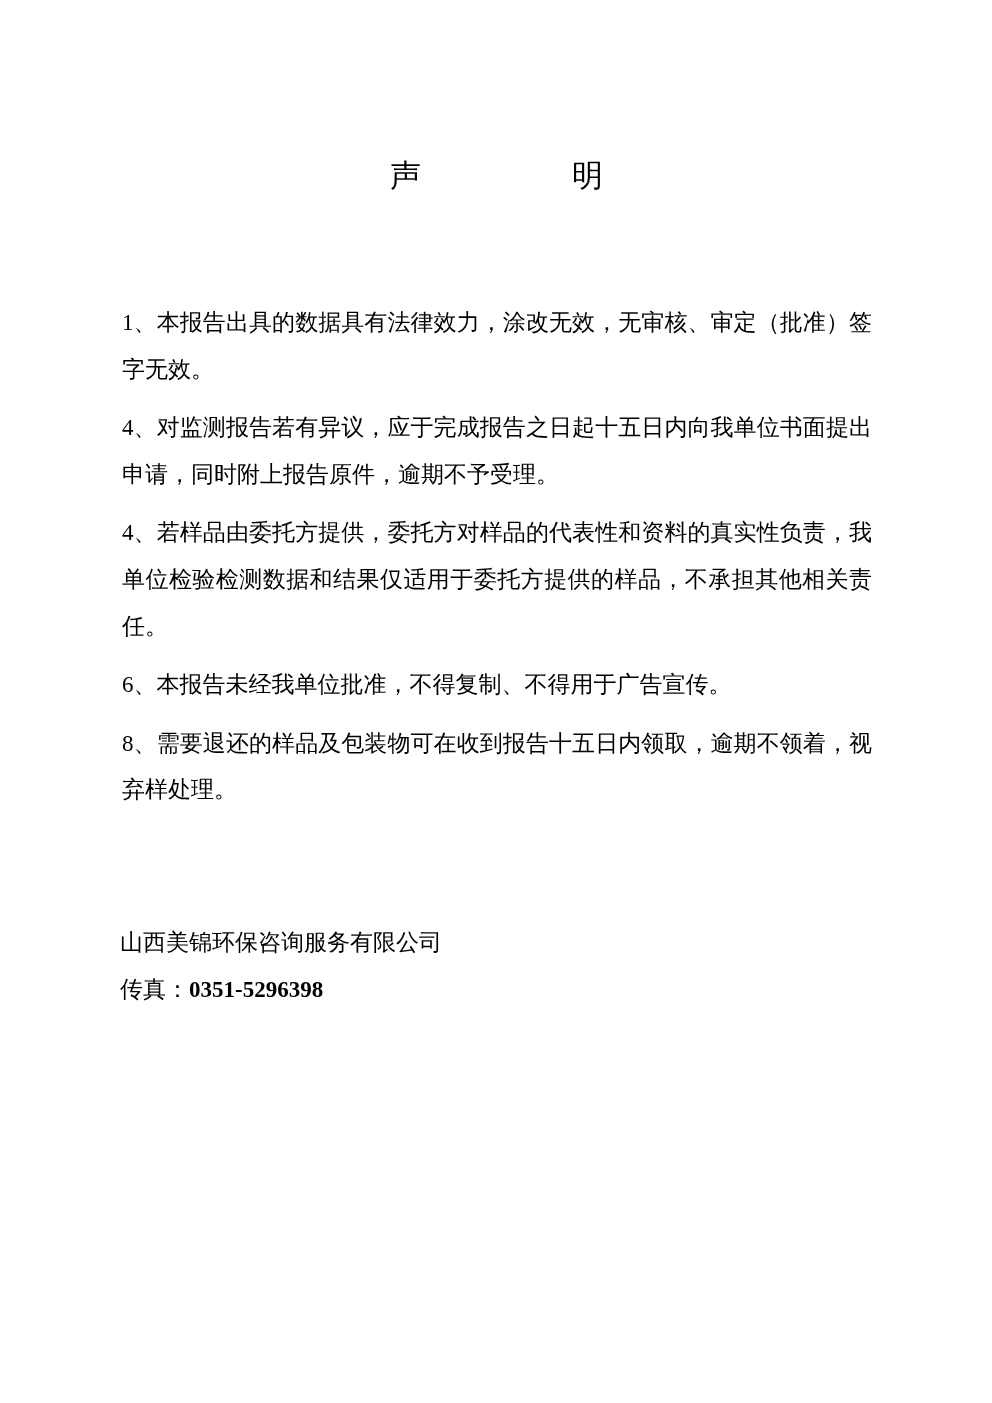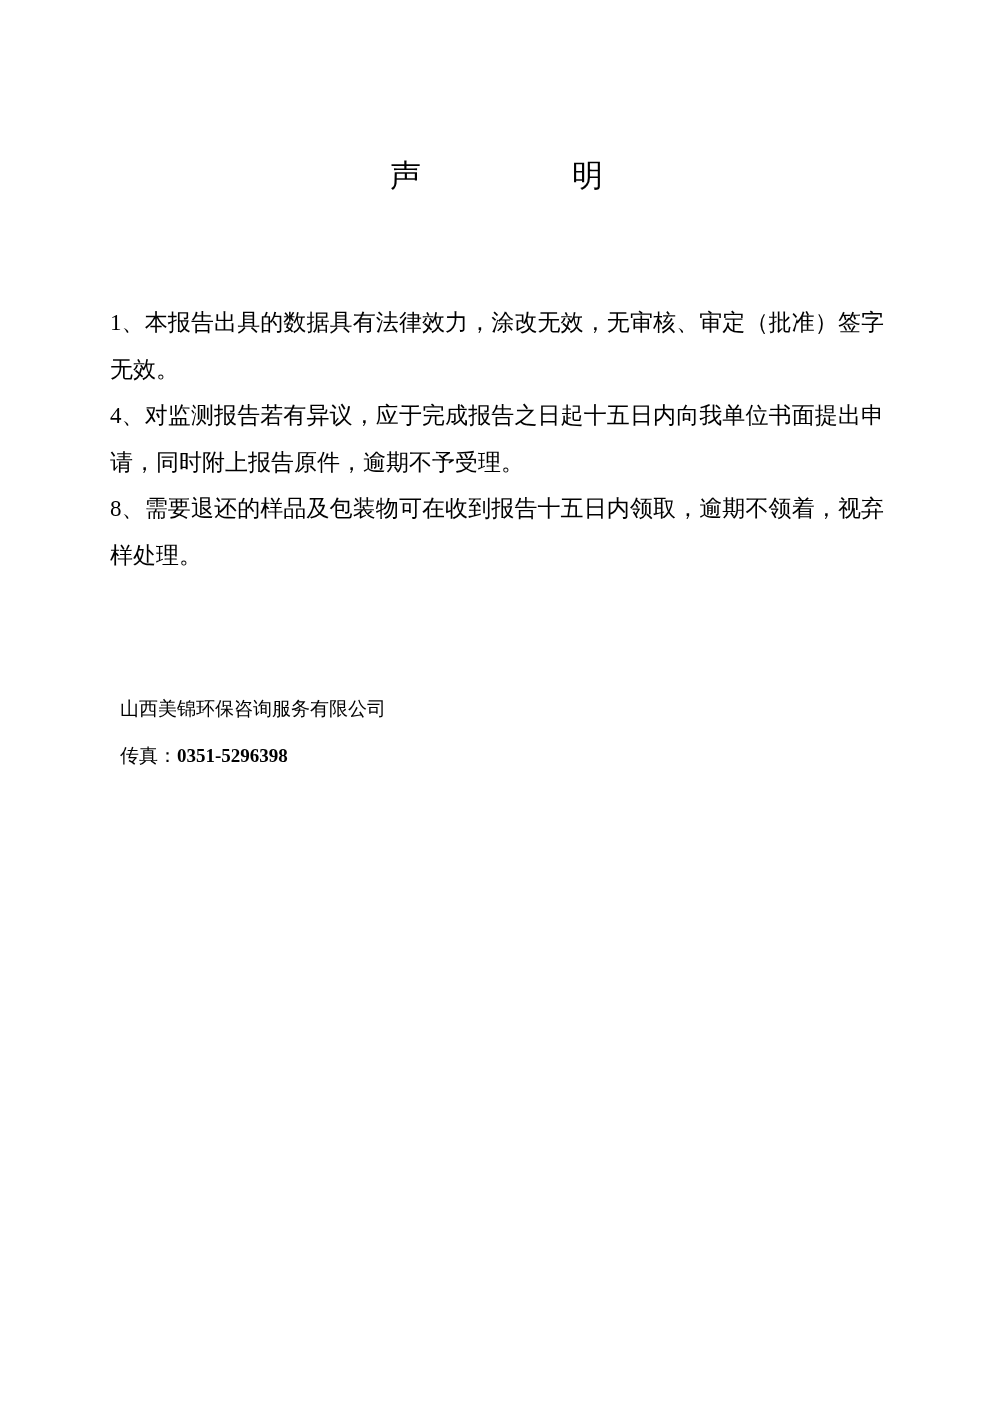--- a/index.html
+++ b/index.html
@@ -29,26 +29,26 @@
     letter-spacing: 1px;
   }
   .statement {
     margin-top: 100px;
     font-size: 23px;
     line-height: 46.6px;
     text-align: justify;
     text-justify: inter-ideograph;
   }
   .statement p {
-    margin: 0;
+    margin: 12px;
   }
   .contact {
     margin-top: 105px;
     padding-left: 10px;
-    font-size: 19px;
+    font-size: 23px;
     line-height: 47px;
   }
   .contact p {
     margin: 0;
   }
   .num {
     font-weight: bold;
   }
 </style>
 </head>
@@ -57,20 +57,22 @@
 <div class="page">
 
   <div class="title">
     <span>声</span>
     <span>明</span>
   </div>
 
   <div class="statement">
     <p>1、本报告出具的数据具有法律效力，涂改无效，无审核、审定（批准）签字无效。</p>
     <p>4、对监测报告若有异议，应于完成报告之日起十五日内向我单位书面提出申请，同时附上报告原件，逾期不予受理。</p>
+    <p>4、若样品由委托方提供，委托方对样品的代表性和资料的真实性负责，我单位检验检测数据和结果仅适用于委托方提供的样品，不承担其他相关责任。</p>
+    <p>6、本报告未经我单位批准，不得复制、不得用于广告宣传。</p>
     <p>8、需要退还的样品及包装物可在收到报告十五日内领取，逾期不领着，视弃样处理。</p>
   </div>
 
   <div class="contact">
     <p>山西美锦环保咨询服务有限公司</p>
     <p><span>传真：</span><span class="num">0351-5296398</span></p>
   </div>
 
 </div>
 

